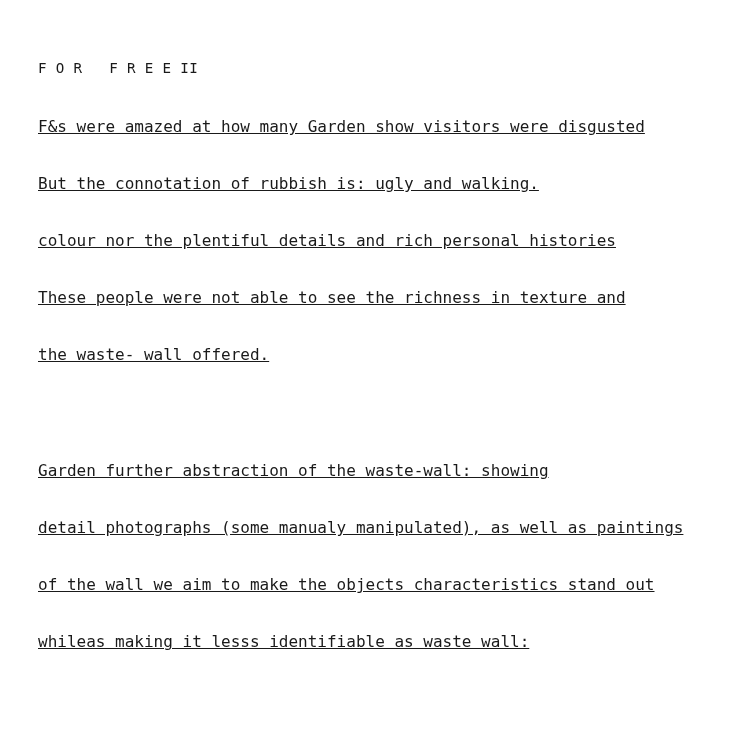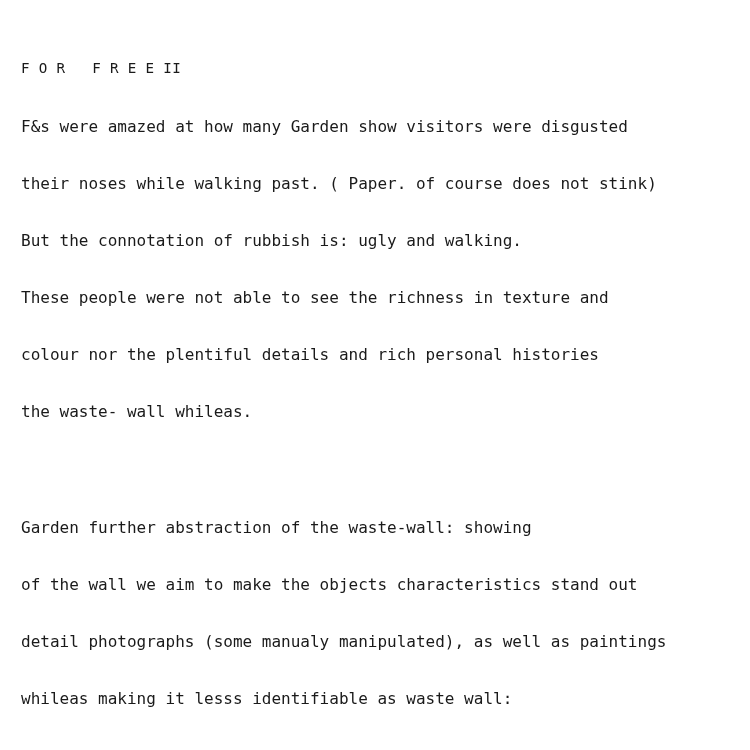--- a/index.html
+++ b/index.html
@@ -12,58 +12,58 @@
     background: #ffffff;
     font-family: "DejaVu Sans Mono", "Liberation Mono", monospace;
     color: #1a1a1a;
     overflow: hidden;
   }
   .page {
     position: relative;
     width: 750px;
     height: 750px;
     box-sizing: border-box;
-    padding: 58px 10px 0 21px;
+    padding: 58px 10px 0 38px;
   }
   .title-line {
     font-size: 14.2px;
     line-height: 21.2px;
     letter-spacing: 0.35px;
     white-space: pre;
     margin-bottom: 0;
   }
   .para {
     white-space: pre;
   }
   .spacer {
     height: 21.2px;
   }
   .line {
     white-space: pre;
+    text-decoration: underline;
   }
 </style>
 </head>
 <body>
 
 <div class="page">
 
   <div class="title-line">F O R   F R E E II</div>
 
   <div class="para">
     <div class="line">F&amp;s were amazed at how many Garden show visitors were disgusted</div>
-    <div class="line">their noses while walking past. ( Paper. of course does not stink)</div>
     <div class="line">But the connotation of rubbish is: ugly and walking.</div>
+    <div class="line">colour nor the plentiful details and rich personal histories</div>
     <div class="line">These people were not able to see the richness in texture and</div>
-    <div class="line">colour nor the plentiful details and rich personal histories</div>
-    <div class="line">the waste- wall whileas.</div>
+    <div class="line">the waste- wall offered.</div>
   </div>
 
   <div class="spacer"></div>
 
   <div class="para">
     <div class="line">Garden further abstraction of the waste-wall: showing</div>
+    <div class="line">detail photographs (some manualy manipulated), as well as paintings</div>
     <div class="line">of the wall we aim to make the objects characteristics stand out</div>
-    <div class="line">detail photographs (some manualy manipulated), as well as paintings</div>
     <div class="line">whileas making it lesss identifiable as waste wall:</div>
     
   </div>
 
 </div>
 
 </body></html>

